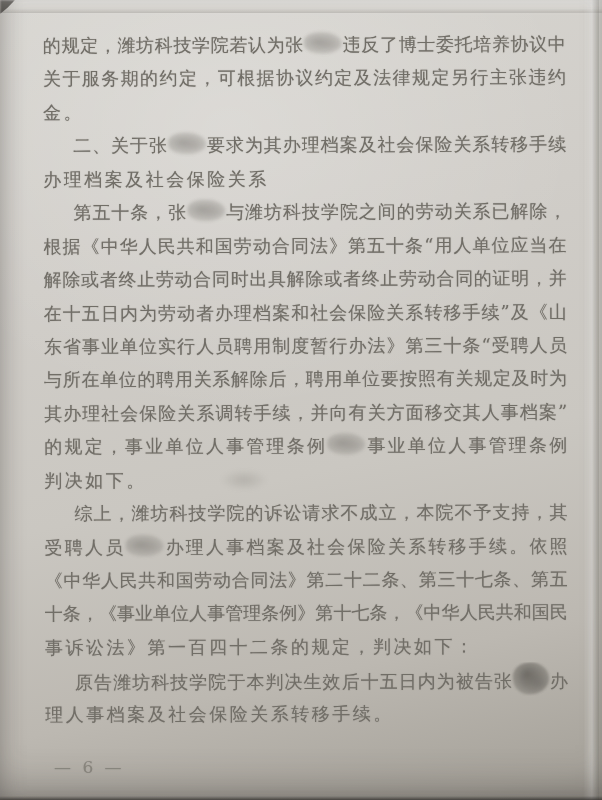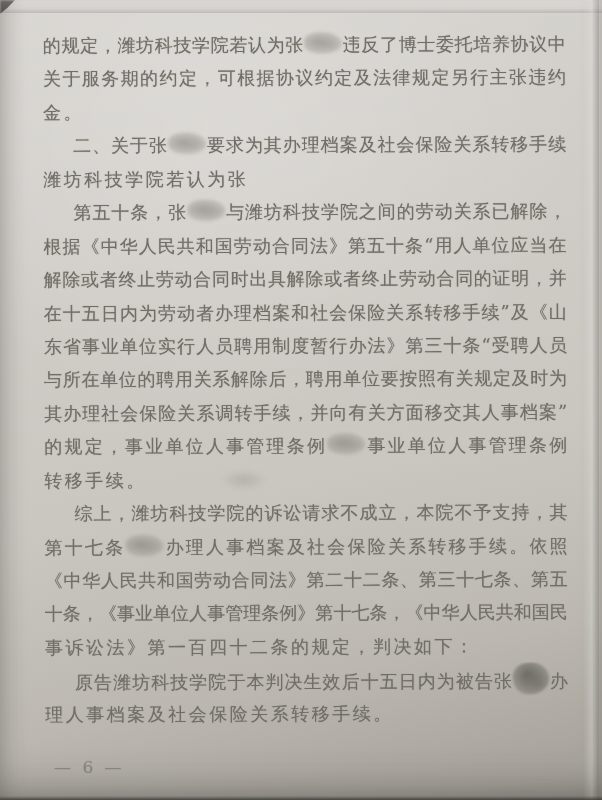--- a/index.html
+++ b/index.html
@@ -130,32 +130,32 @@
 
 <div class="photo">
   <div class="top-edge"></div>
   <div class="corner-dark"></div>
   <div class="right-edge"></div>
   <div class="doc" id="doc-lines">
       <div class="line justify"><span>的规定，潍坊科技学院若认为张</span><span class="smudge"></span><span>违反了博士委托培养协议中</span></div>
       <div class="line justify"><span>关于服务期的约定，可根据协议约定及法律规定另行主张违约</span></div>
       <div class="line"><span>金。</span></div>
       <div class="line justify indent"><span>二、关于张</span><span class="smudge"></span><span>要求为其办理档案及社会保险关系转移手续</span></div>
-      <div class="line"><span>潍坊科技学院若认为张</span></div>
+      <div class="line"><span>办理档案及社会保险关系</span></div>
       <div class="line justify indent"><span>第五十条，张</span><span class="smudge"></span><span>与潍坊科技学院之间的劳动关系已解除，</span></div>
       <div class="line justify"><span>根据《中华人民共和国劳动合同法》第五十条“用人单位应当在</span></div>
       <div class="line justify"><span>解除或者终止劳动合同时出具解除或者终止劳动合同的证明，并</span></div>
       <div class="line justify"><span>在十五日内为劳动者办理档案和社会保险关系转移手续”及《山</span></div>
       <div class="line justify"><span>东省事业单位实行人员聘用制度暂行办法》第三十条“受聘人员</span></div>
       <div class="line justify"><span>与所在单位的聘用关系解除后，聘用单位要按照有关规定及时为</span></div>
       <div class="line justify"><span>其办理社会保险关系调转手续，并向有关方面移交其人事档案”</span></div>
       <div class="line justify"><span>的规定，事业单位人事管理条例</span><span class="smudge"></span><span>事业单位人事管理条例</span></div>
-      <div class="line"><span>转移手续。</span></div>
+      <div class="line"><span>判决如下。</span></div>
       <div class="line justify indent"><span>综上，潍坊科技学院的诉讼请求不成立，本院不予支持，其</span></div>
-      <div class="line justify"><span>第十七条</span><span class="smudge"></span><span>办理人事档案及社会保险关系转移手续。依照</span></div>
+      <div class="line justify"><span>受聘人员</span><span class="smudge"></span><span>办理人事档案及社会保险关系转移手续。依照</span></div>
       <div class="line justify"><span>《中华人民共和国劳动合同法》第二十二条、第三十七条、第五</span></div>
       <div class="line justify"><span>十条，《事业单位人事管理条例》第十七条，《中华人民共和国民</span></div>
       <div class="line"><span>事诉讼法》第一百四十二条的规定，判决如下：</span></div>
       <div class="line justify indent"><span>原告潍坊科技学院于本判决生效后十五日内为被告张</span><span class="smudge dark"></span><span>办</span></div>
       <div class="line"><span>理人事档案及社会保险关系转移手续。</span></div>
     </div>
   <div class="stray-smudge"></div>
   <div class="page-number">— 6 —</div>
   <div class="bottom-shadow"></div>
 </div>

